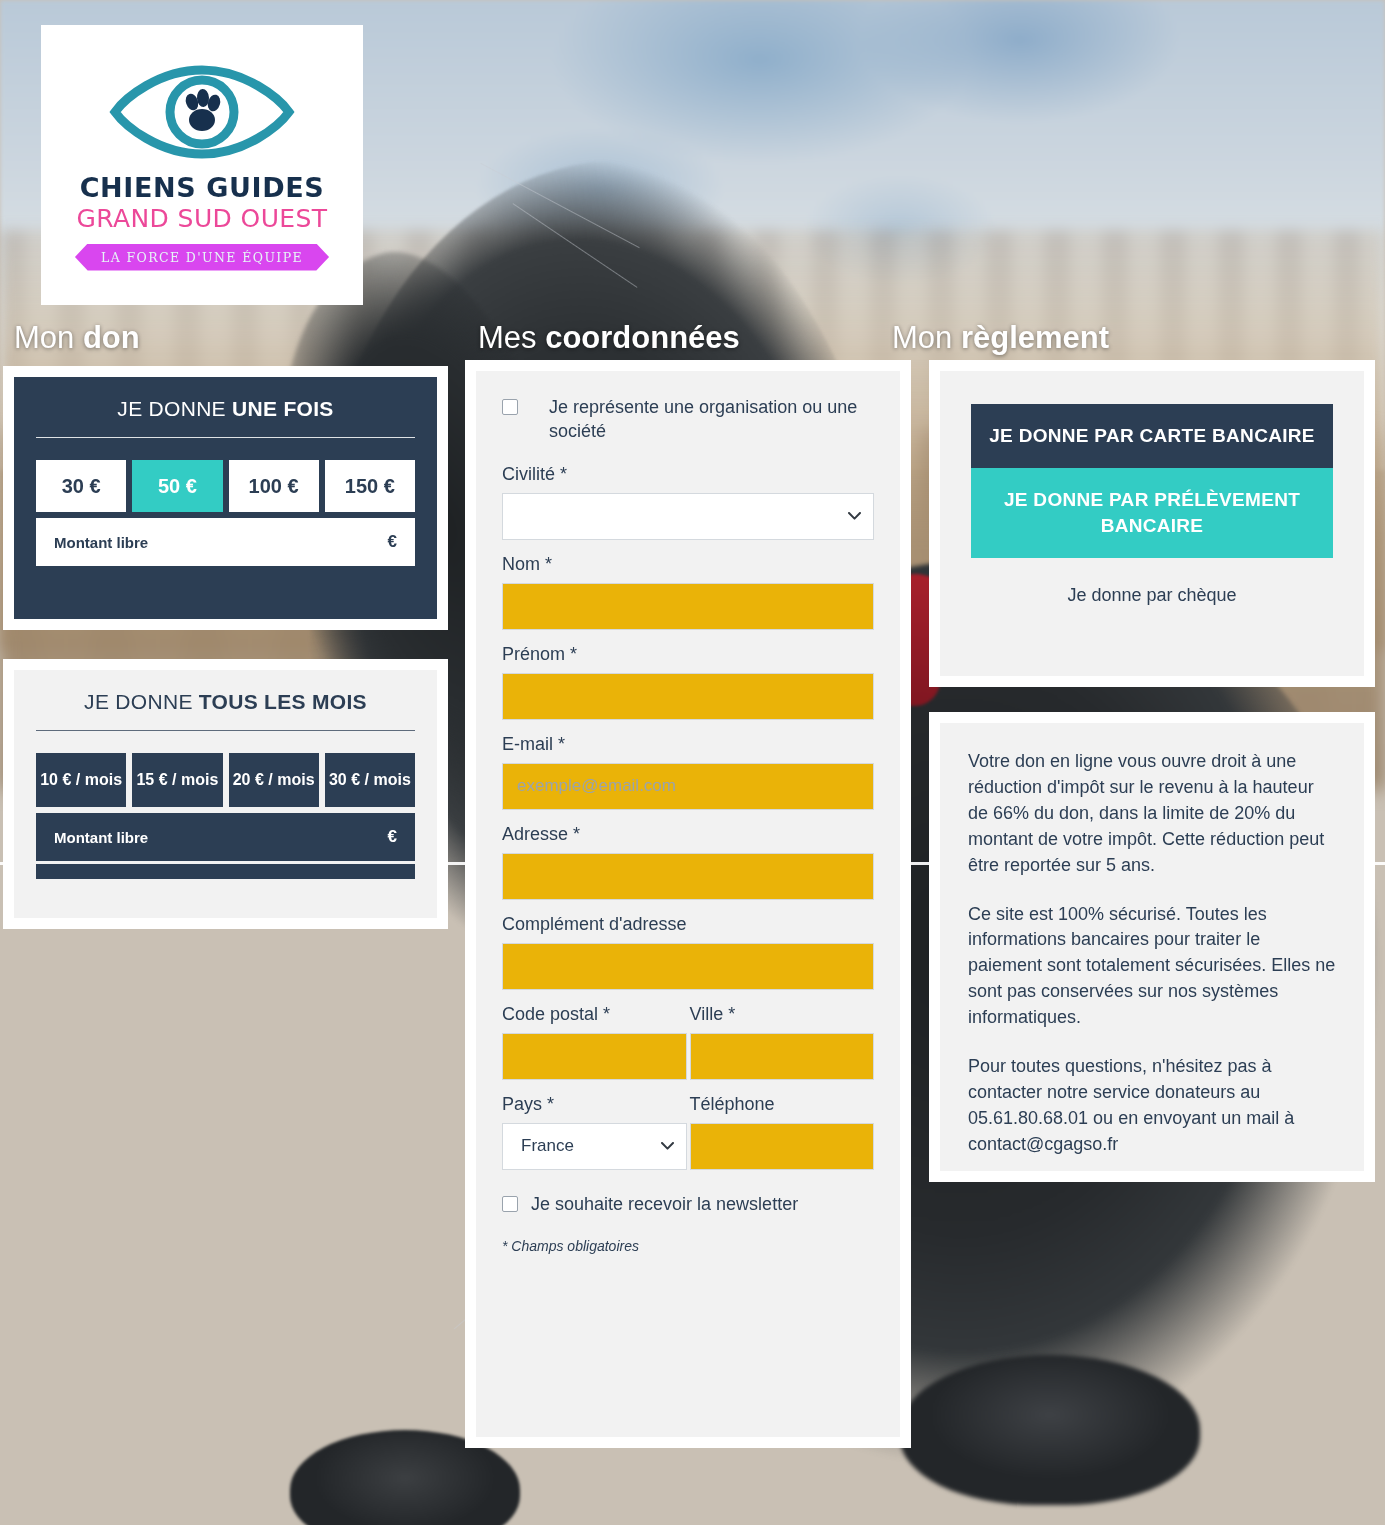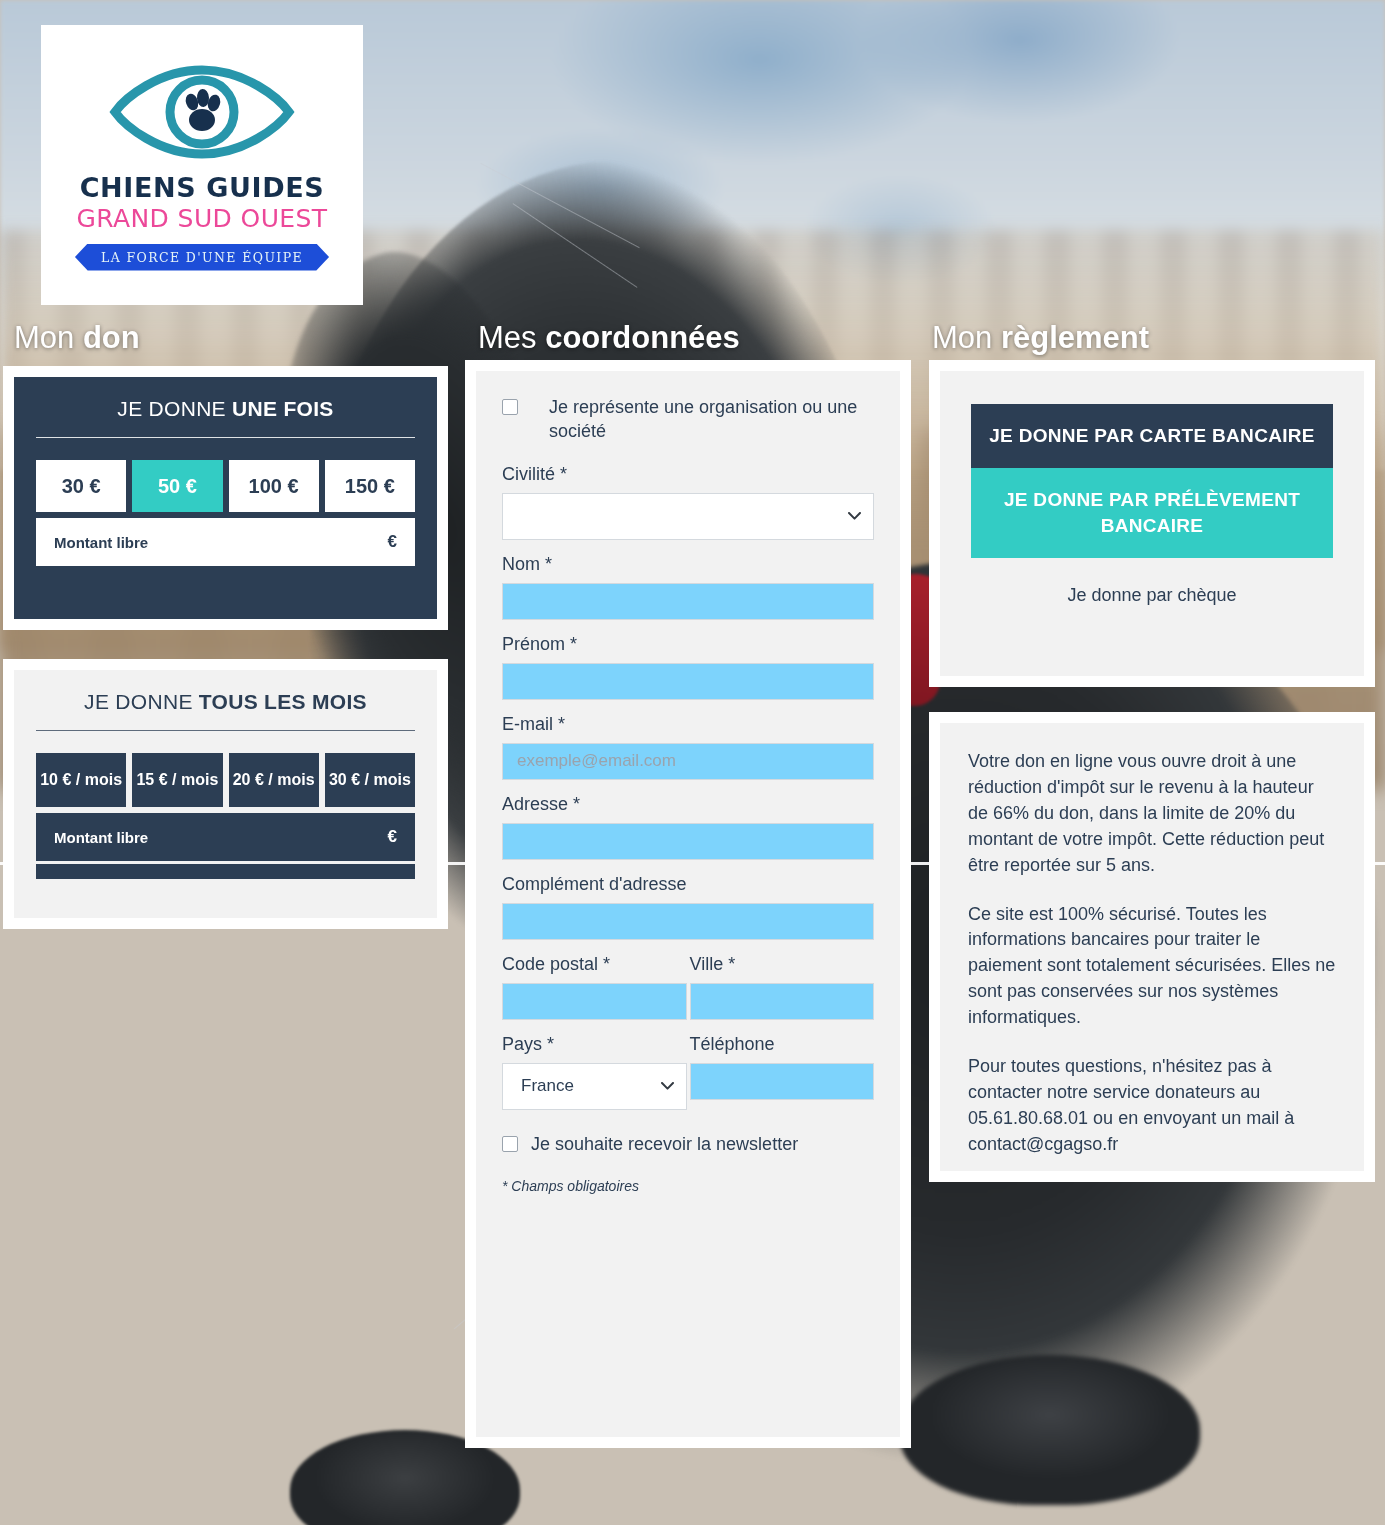--- a/index.html
+++ b/index.html
@@ -177,42 +177,42 @@
   }
   .logo-sub {
     font-size: 25px;
     color: #ec4899;
     letter-spacing: .4px;
     margin-top: 1px;
     font-family: "DejaVu Sans", sans-serif;
   }
   .logo-tag {
     margin-top: 11px;
-    background: #1d4ed8;
+    background: #d946ef;
     color: #e6f4f7;
     font-size: 12.5px;
     letter-spacing: 1.4px;
     padding: 6px 26px;
     font-family: "DejaVu Serif", serif;
     clip-path: polygon(5% 0, 95% 0, 100% 50%, 95% 100%, 5% 100%, 0 50%);
   }
 
   
   .col-heading {
     position: absolute;
     font-size: 31px;
     color: #ffffff;
     font-weight: normal;
     text-shadow: 0 1px 4px rgba(0,0,0,.45);
     white-space: nowrap;
   }
   .col-heading b { font-weight: bold; }
   #heading-don      { left: 14px;  top: 320px; }
   #heading-coord    { left: 478px; top: 320px; }
-  #heading-reglement{ left: 932px; top: 320px; }
+  #heading-reglement{ left: 892px; top: 320px; }
 
   
   .card {
     position: absolute;
     background: #f2f2f2;
     box-shadow: 0 0 0 11px #ffffff;
   }
 
   
   #card-once {
@@ -314,22 +314,22 @@
   }
   .field-label {
     font-size: 18px;
     color: #2c3e54;
     margin-bottom: 8px;
     margin-top: 14px;
   }
   .field-label.first { margin-top: 0; }
   .text-input {
     width: 100%;
-    height: 37px;
-    background: #7dd3fc;
+    height: 47px;
+    background: #eab308;
     border: 1px solid #d4d9de;
     font-size: 17px;
     color: #2c3e54;
     padding: 0 14px;
     font-family: "Liberation Sans", sans-serif;
     display: block;
   }
   .text-input::placeholder { color: #9aa3ad; }
   .select-wrap { position: relative; }
   .select-input {

